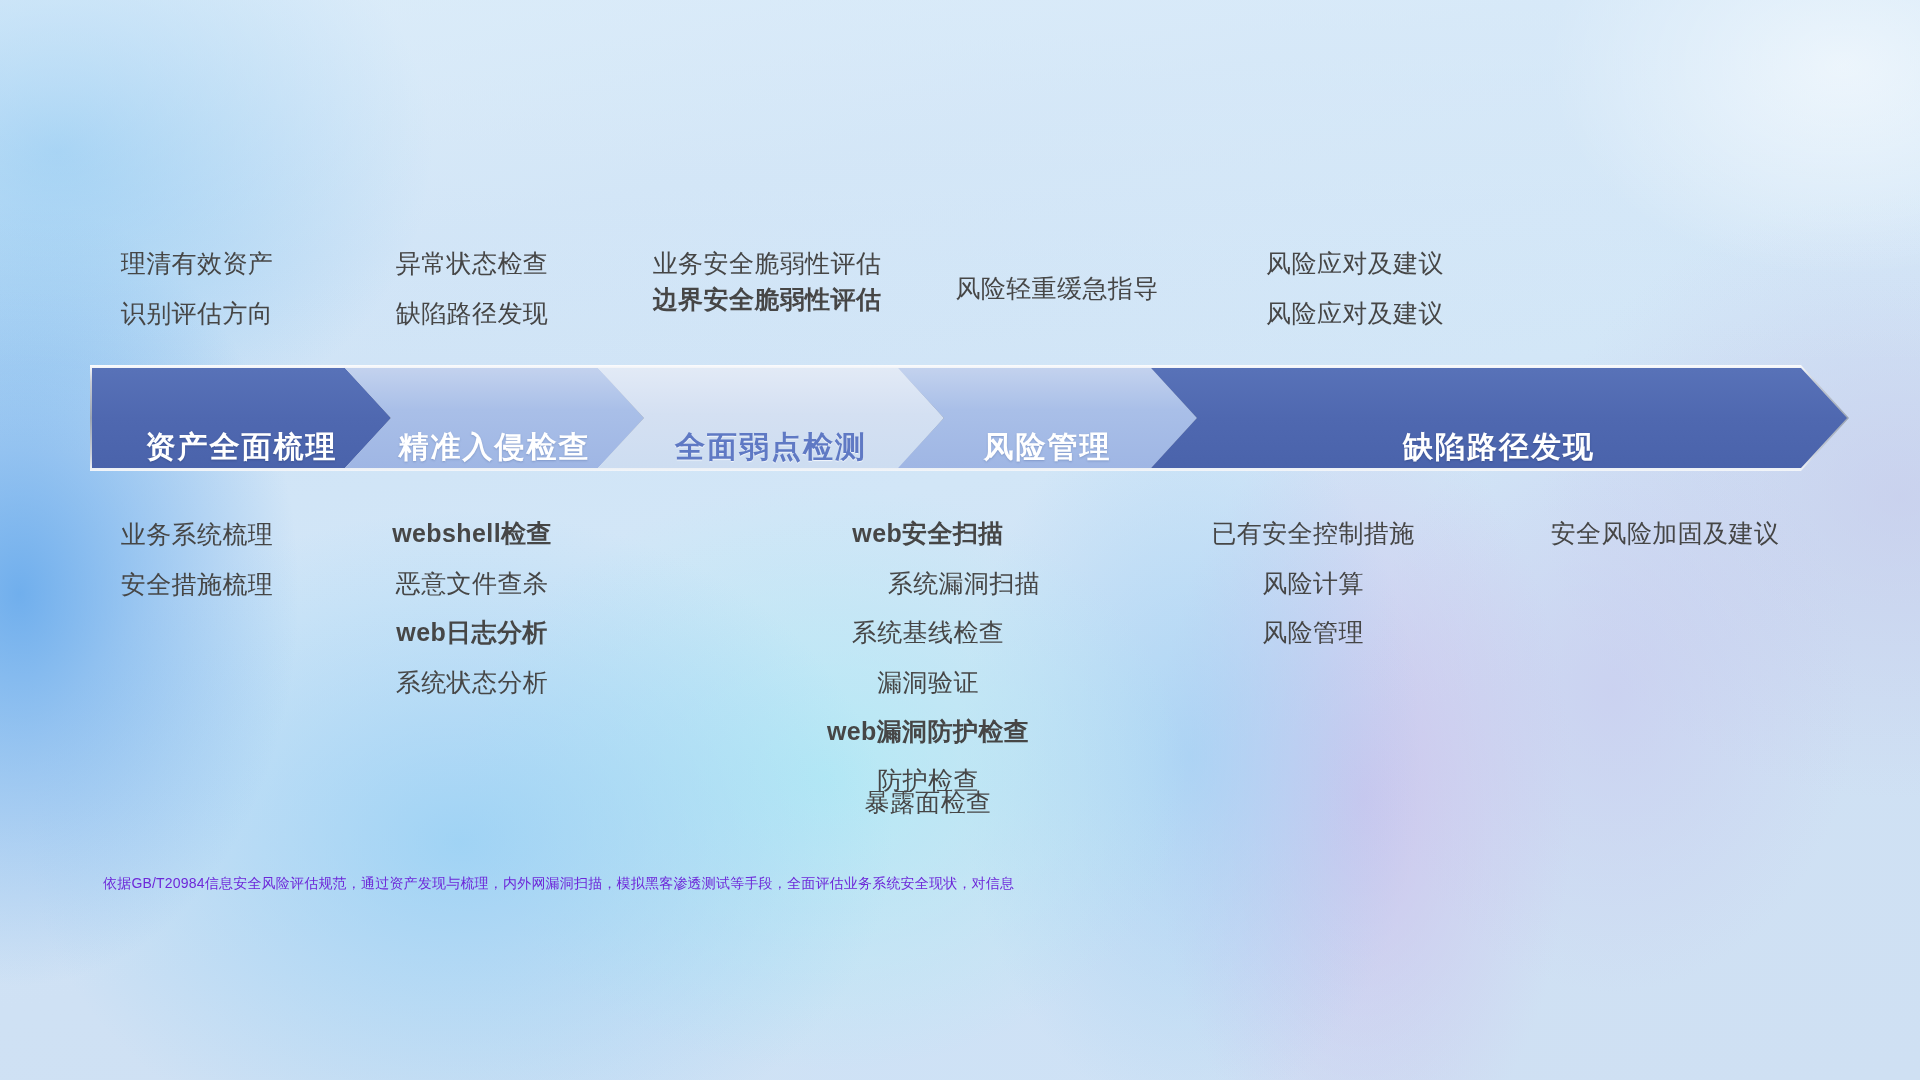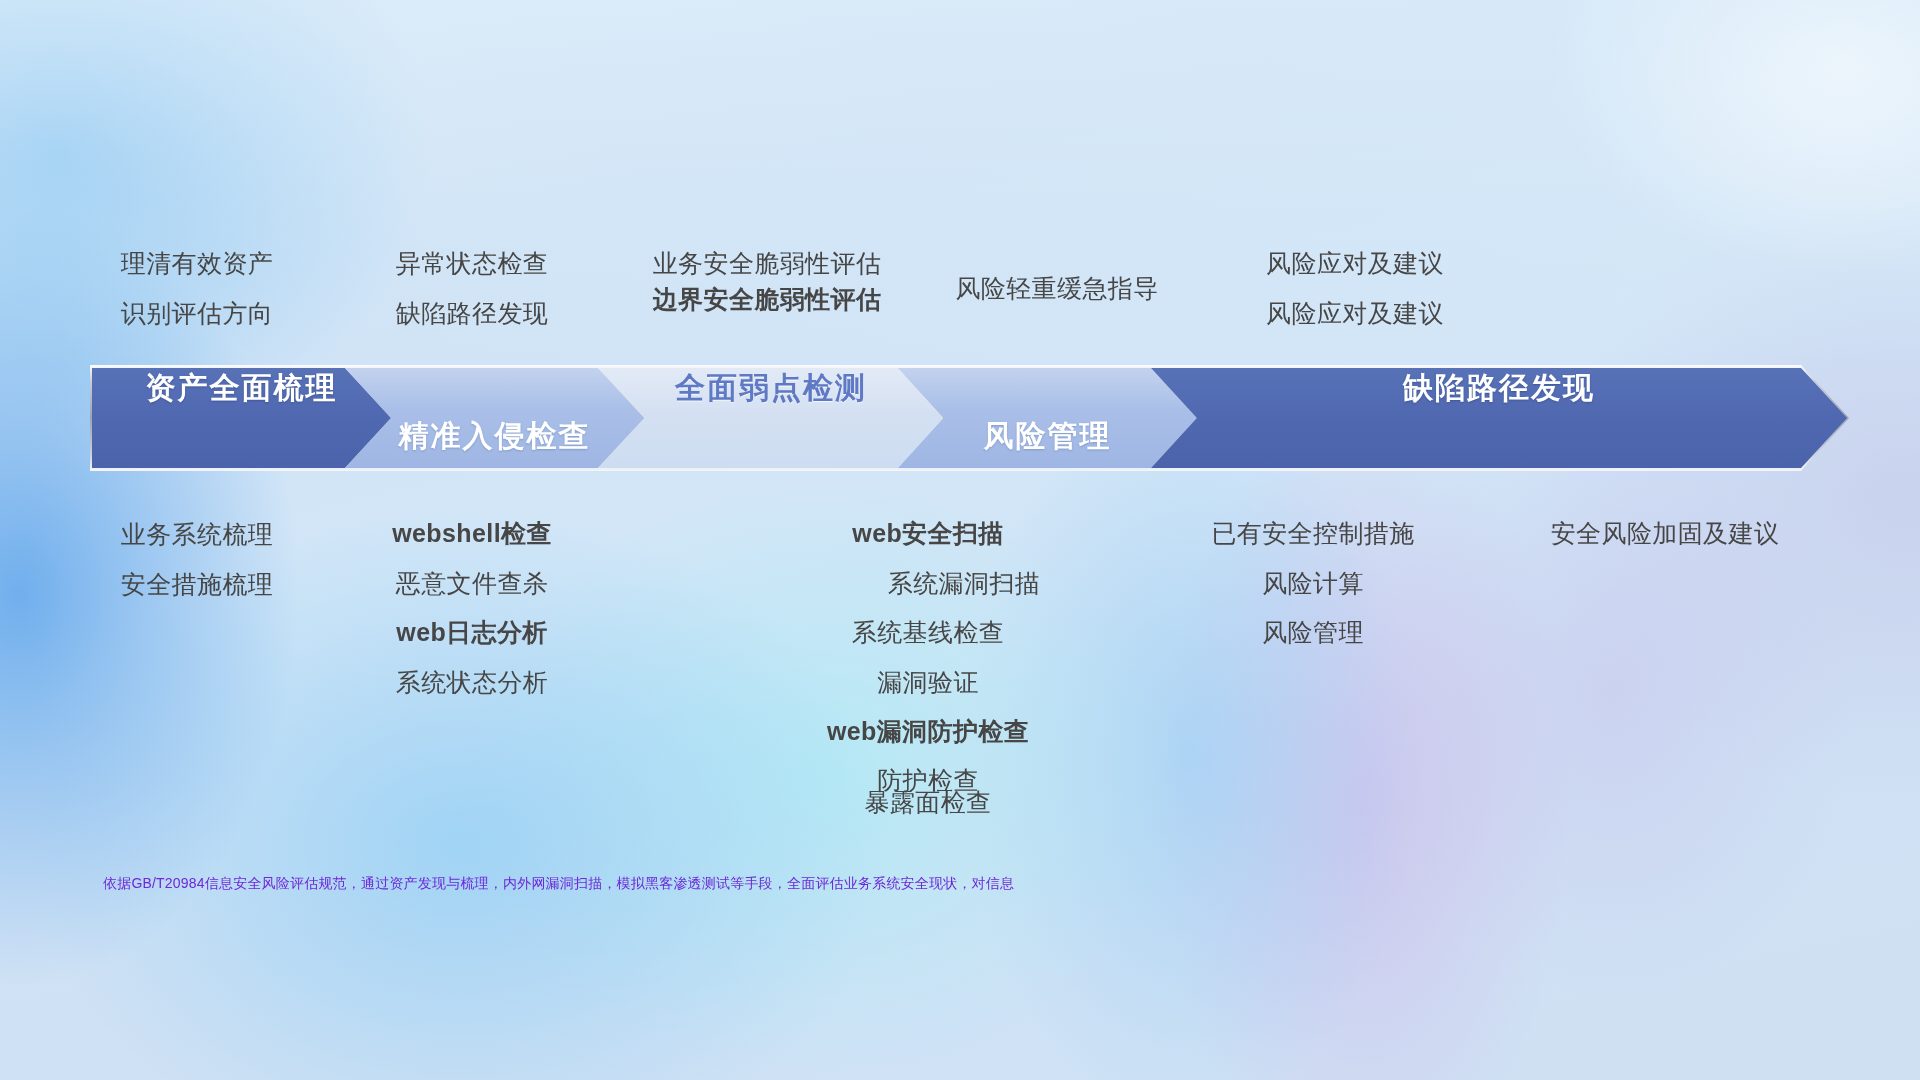--- a/index.html
+++ b/index.html
@@ -59,21 +59,21 @@
     left: 0;
     top: 368px;
     width: 1920px;
     height: 100px;
   }
   .arrow {
     position: absolute;
     top: 0;
     height: 100px;
     display: flex;
-    align-items: flex-start;
+    align-items: flex-end;
     justify-content: center;
     clip-path: polygon(0 0, calc(100% - 46px) 0, 100% 50%, calc(100% - 46px) 100%, 0 100%);
     box-sizing: border-box;
   }
   .arrow.notch {
     clip-path: polygon(0 0, calc(100% - 46px) 0, 100% 50%, calc(100% - 46px) 100%, 0 100%, 46px 50%);
   }
   .arrow .lbl {
     position: relative;
     font-size: 30px;

